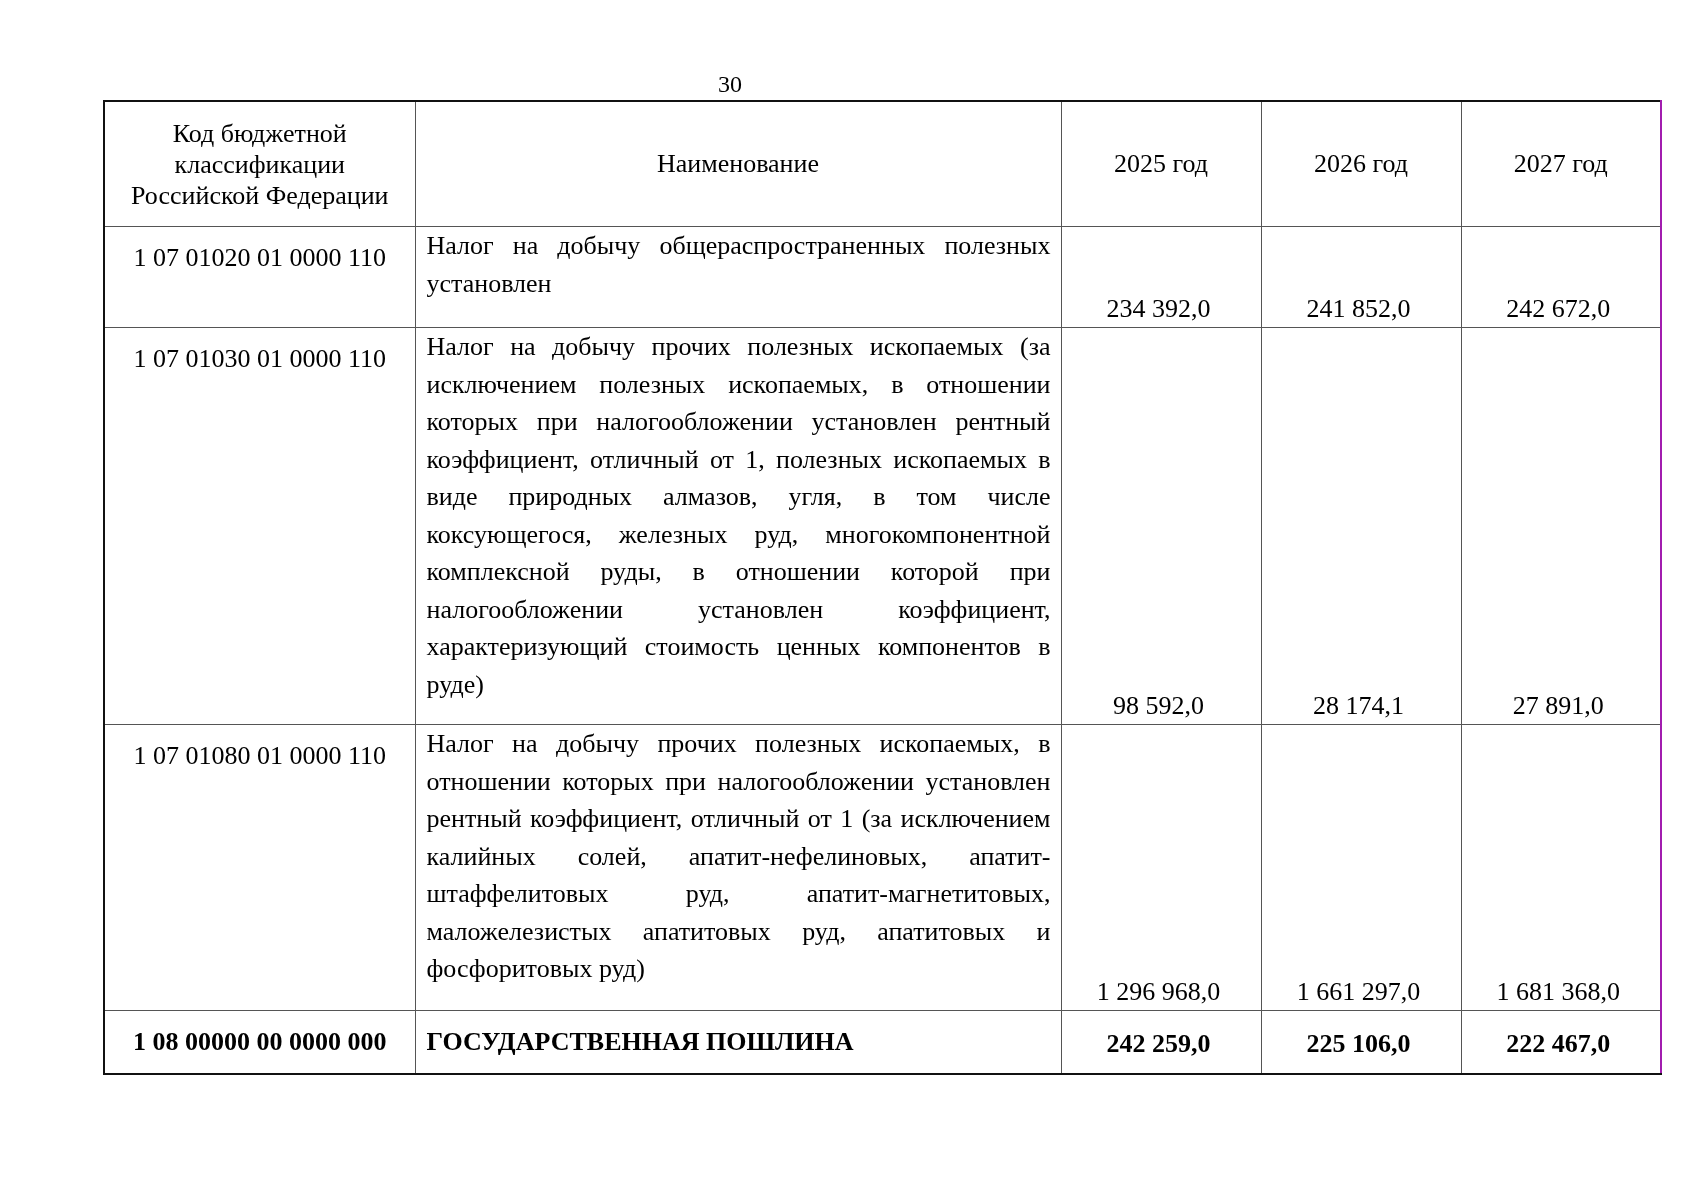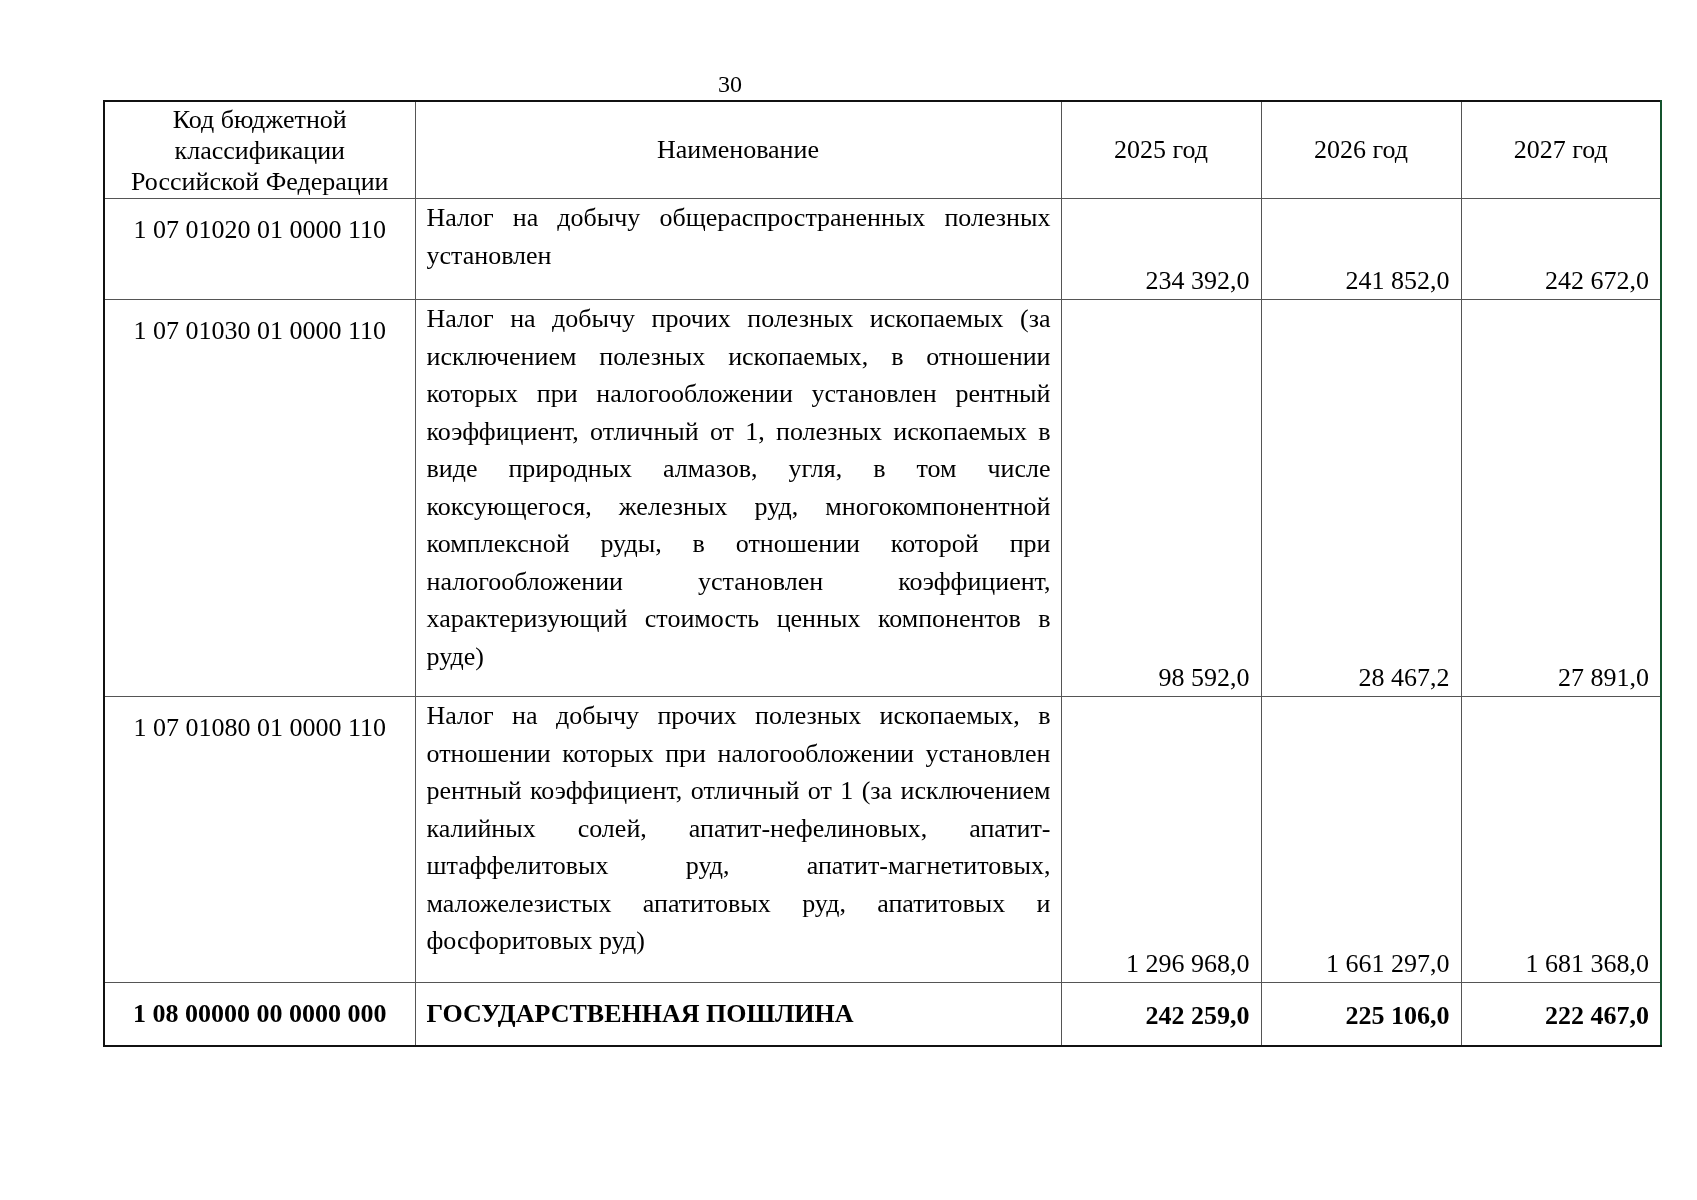--- a/index.html
+++ b/index.html
@@ -43,59 +43,59 @@
       border: 1.5px solid #555555;
       padding: 0 10px;
       vertical-align: top;
     }
     table.budget thead th {
       font-weight: normal;
       text-align: center;
       vertical-align: middle;
       height: 96px;
       line-height: 32px;
-      padding: 0 6px;
+      padding: 14px 6px;
       margin-left: 13px;
     }
     table.budget thead th.code-head {
       line-height: 31px;
     }
     table.budget tr.outer-top th { border-top: 2px solid #111; }
     table.budget td.code {
       text-align: center;
       padding: 12px 4px;
     }
     table.budget td.name {
       text-align: justify;
       text-align-last: left;
       padding: 0 10px 0 11px;
     }
     table.budget td.num {
-      text-align: right;
+      text-align: center;
       vertical-align: bottom;
       padding: 4px 11px 0 6px;
     }
     table.budget tr.total td {
       font-weight: bold;
       border-bottom: 2px solid #111;
       height: 37px;
       vertical-align: middle;
     }
     table.budget tr.total td.name {
       text-align: right;
     }
     table.budget tr.total td.num {
       vertical-align: middle;
       margin-left: 28px;
     }
     table.budget tr.r1 td { height: 76px; }
     table.budget tr.r2 td { height: 372px; }
     table.budget tr.r3 td { height: 261px; }
     table.budget tr > :first-child { border-left: 2px solid #111; }
-    table.budget tr > :last-child { border-right: 2px solid #14532d; }
+    table.budget tr > :last-child { border-right: 2px solid #a21caf; }
   </style>
 </head>
 <body>
 
 <div class="page-number">30</div>
 
 <table class="budget">
   <colgroup>
     <col class="c-code">
     <col class="c-name">
@@ -117,21 +117,21 @@
       <td class="code">1 07 01020 01 0000 110</td>
       <td class="name">Налог на добычу общераспространенных полезных установлен</td>
       <td class="num">234 392,0</td>
       <td class="num">241 852,0</td>
       <td class="num">242 672,0</td>
     </tr>
     <tr class="r2">
       <td class="code">1 07 01030 01 0000 110</td>
       <td class="name">Налог на добычу прочих полезных ископаемых (за исключением полезных ископаемых, в отношении которых при налогообложении установлен рентный коэффициент, отличный от 1, полезных ископаемых в виде природных алмазов, угля, в том числе коксующегося, железных руд, многокомпонентной комплексной руды, в отношении которой при налогообложении установлен коэффициент, характеризующий стоимость ценных компонентов в руде)</td>
       <td class="num">98 592,0</td>
-      <td class="num">28 467,2</td>
+      <td class="num">28 174,1</td>
       <td class="num">27 891,0</td>
     </tr>
     <tr class="r3">
       <td class="code">1 07 01080 01 0000 110</td>
       <td class="name">Налог на добычу прочих полезных ископаемых, в отношении которых при налогообложении установлен рентный коэффициент, отличный от 1 (за исключением калийных солей, апатит-нефелиновых, апатит-штаффелитовых руд, апатит-магнетитовых, маложелезистых апатитовых руд, апатитовых и фосфоритовых руд)</td>
       <td class="num">1 296 968,0</td>
       <td class="num">1 661 297,0</td>
       <td class="num">1 681 368,0</td>
     </tr>
     <tr class="total">

